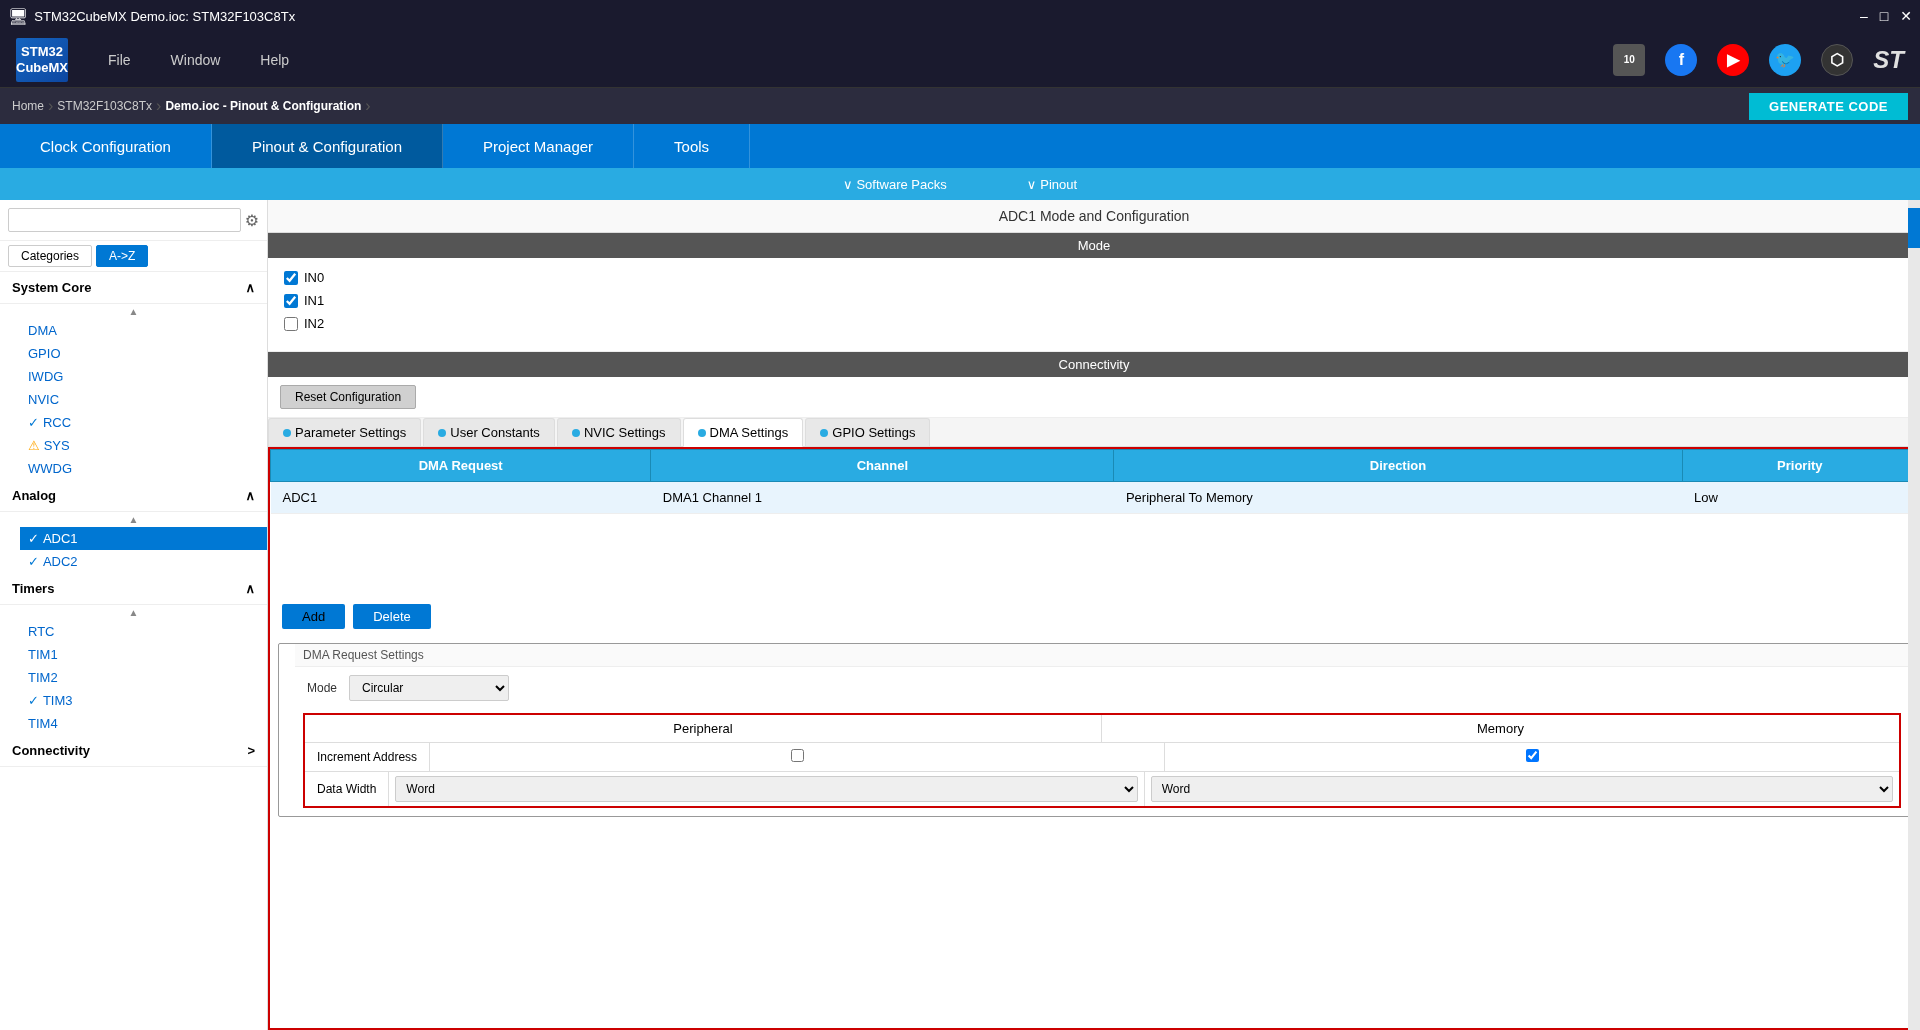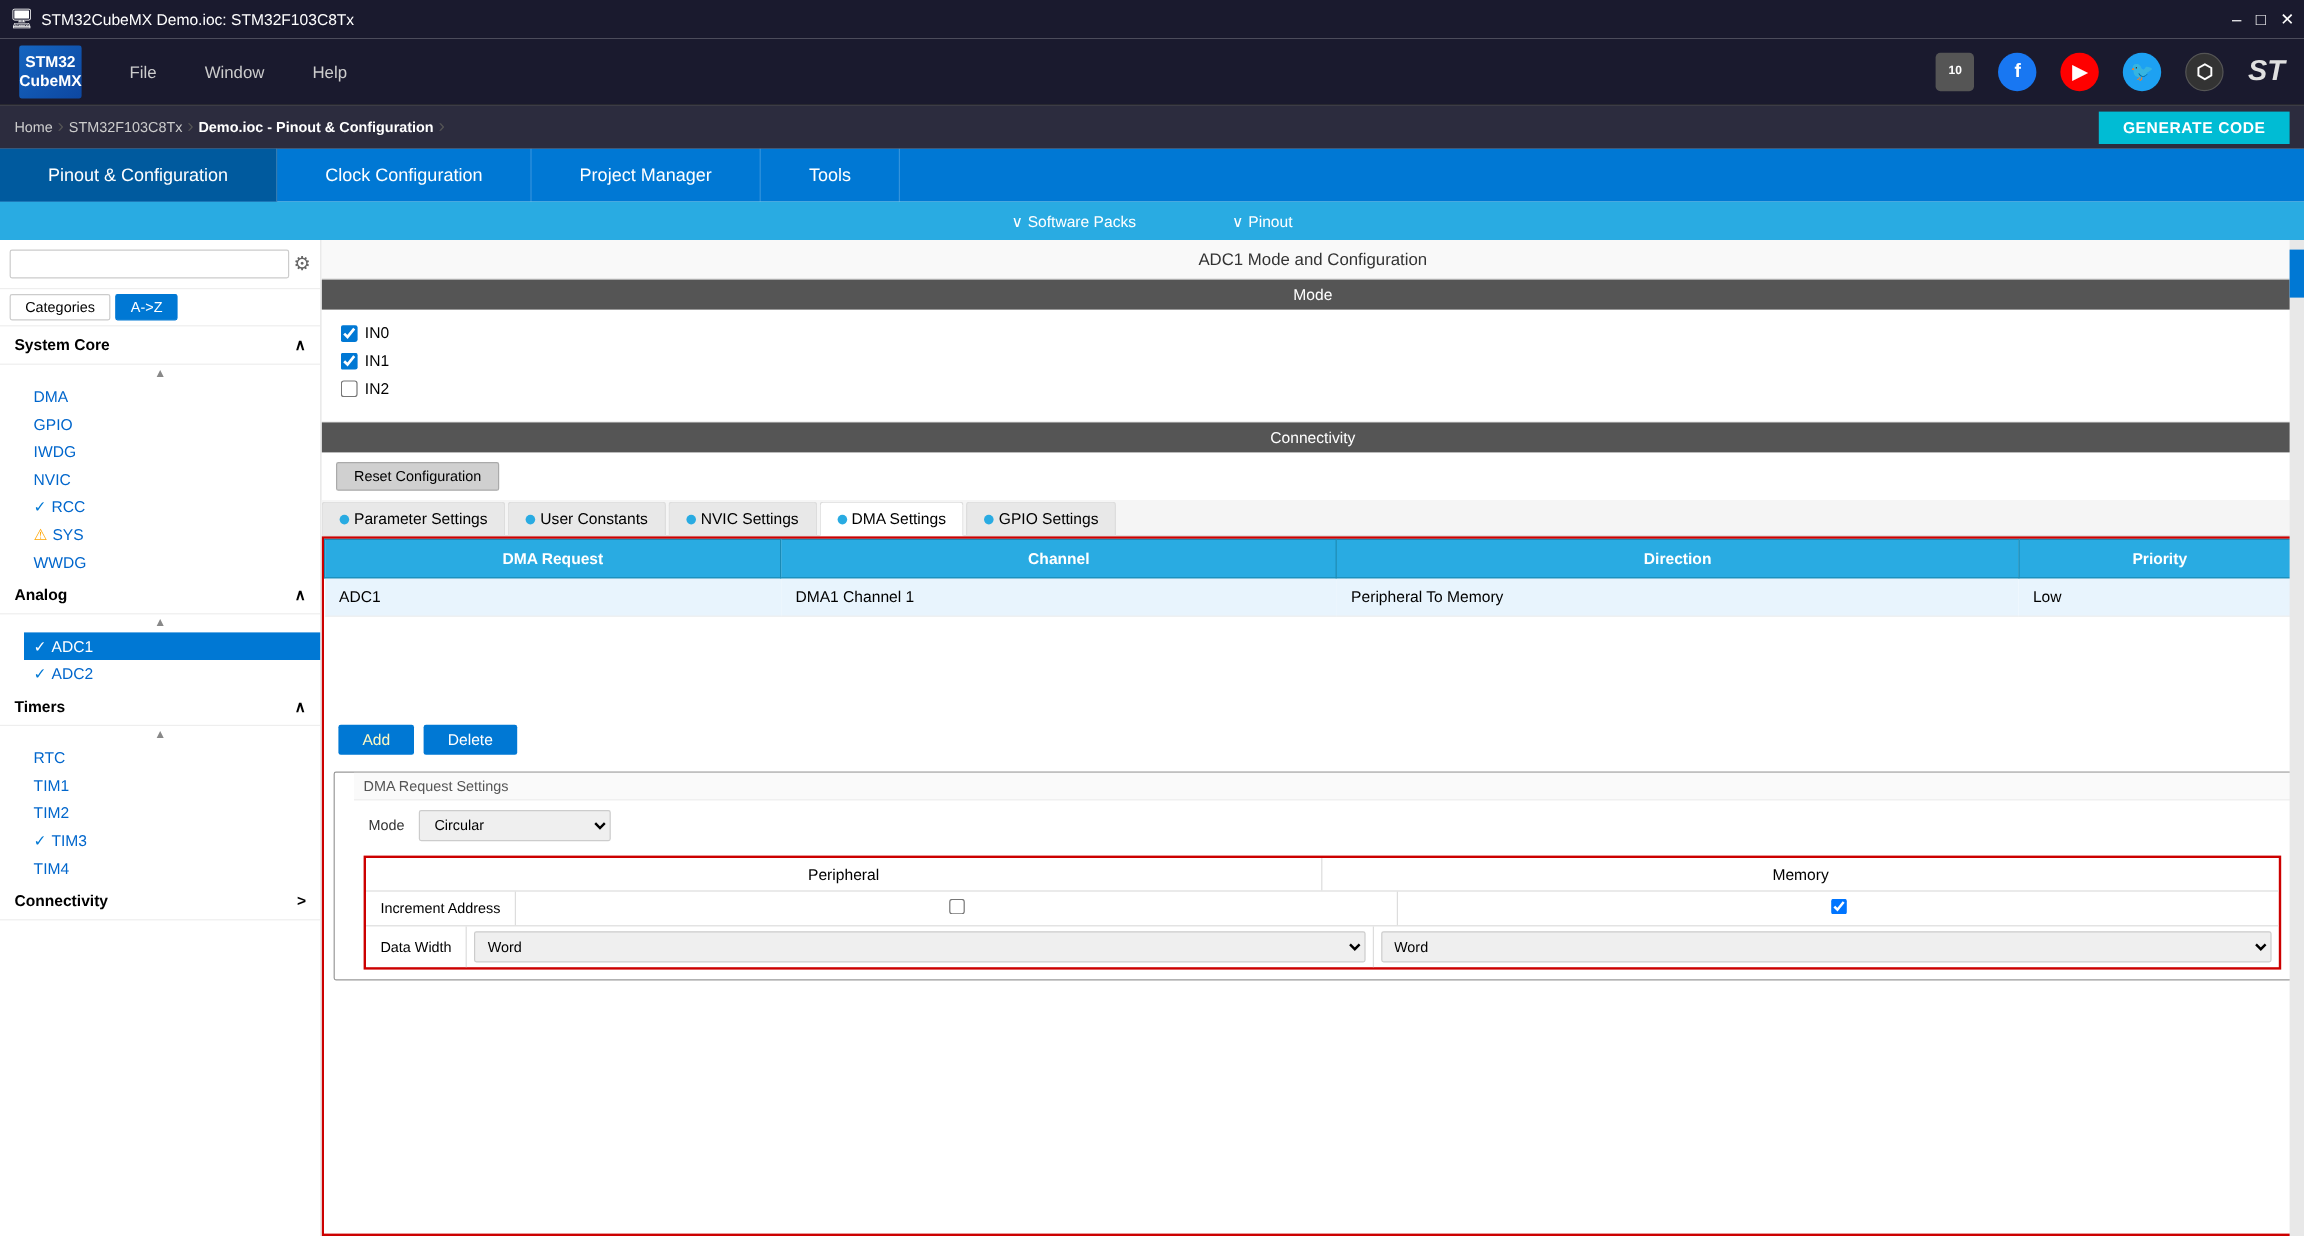--- a/index.html
+++ b/index.html
@@ -196,21 +196,21 @@
     .dma-table th {
       background: #29abe2; color: white; text-align: center;
       padding: 8px; font-size: 13px; border: 1px solid #1a8ab5;
     }
     .dma-table td {
       padding: 8px 12px; border-bottom: 1px solid #eee; font-size: 13px;
     }
     .dma-table tr.selected td { background: #e8f4fd; }
     .table-actions { display: flex; gap: 8px; padding: 10px 12px; background: white; }
     .btn-add {
-      background: #0078d4; color: #fef9c3; border: none; padding: 5px 20px;
+      background: #0078d4; color: #000000; border: none; padding: 5px 20px;
       font-size: 13px; cursor: pointer; border-radius: 2px;
     }
     .btn-delete {
       background: #0078d4; color: white; border: none; padding: 5px 20px;
       font-size: 13px; cursor: pointer; border-radius: 2px;
     }
 
     
     .dma-settings-section {
       border: 1px solid #ddd; margin: 8px 12px;
@@ -268,22 +268,22 @@
   <span class="breadcrumb-item">Home</span>
   <span class="breadcrumb-sep">›</span>
   <span class="breadcrumb-item">STM32F103C8Tx</span>
   <span class="breadcrumb-sep">›</span>
   <span class="breadcrumb-item active">Demo.ioc - Pinout &amp; Configuration</span>
   <span class="breadcrumb-sep">›</span>
   <button class="gen-code-btn">GENERATE CODE</button>
 </div>
 
 <div class="tab-bar">
+  <div class="tab-item">Clock Configuration</div>
   <div class="tab-item active">Pinout &amp; Configuration</div>
-  <div class="tab-item">Clock Configuration</div>
   <div class="tab-item">Project Manager</div>
   <div class="tab-item">Tools</div>
 </div>
 
 <div class="sub-tab-bar">
   <span class="sub-tab-item">
     <span>∨</span>
     <span>Software Packs</span>
   </span>
   <span class="sub-tab-item">

